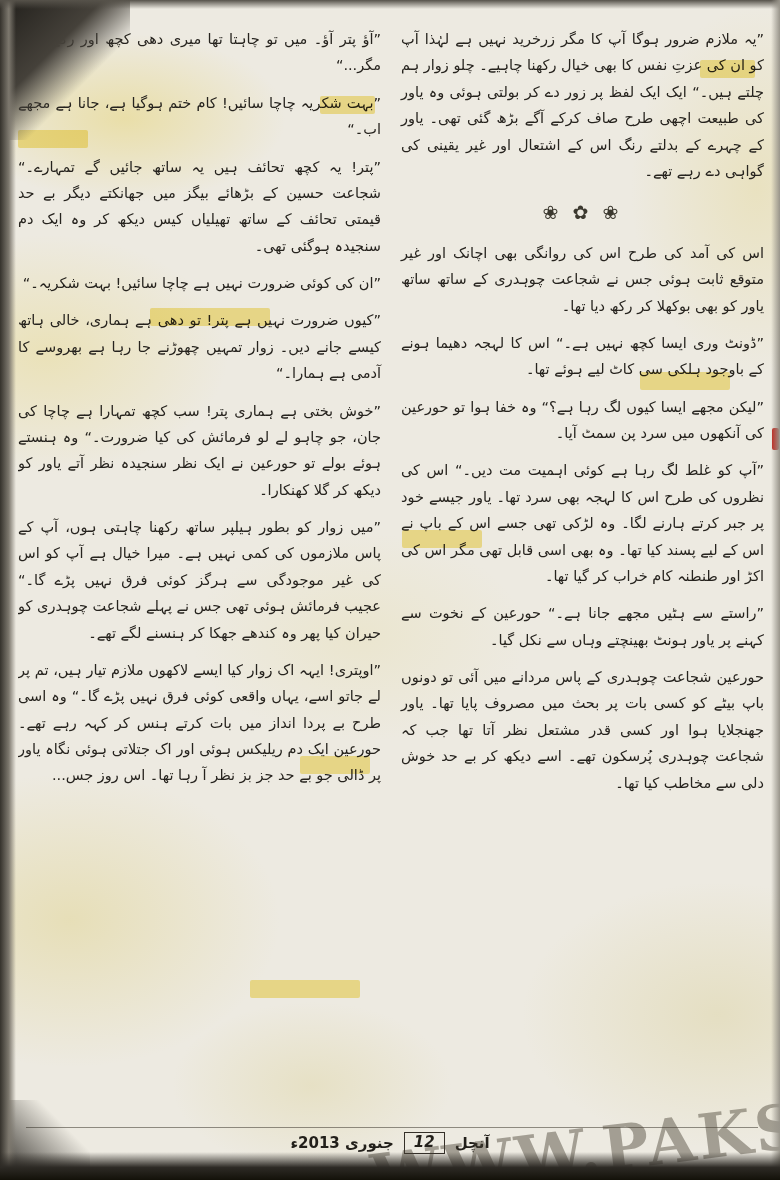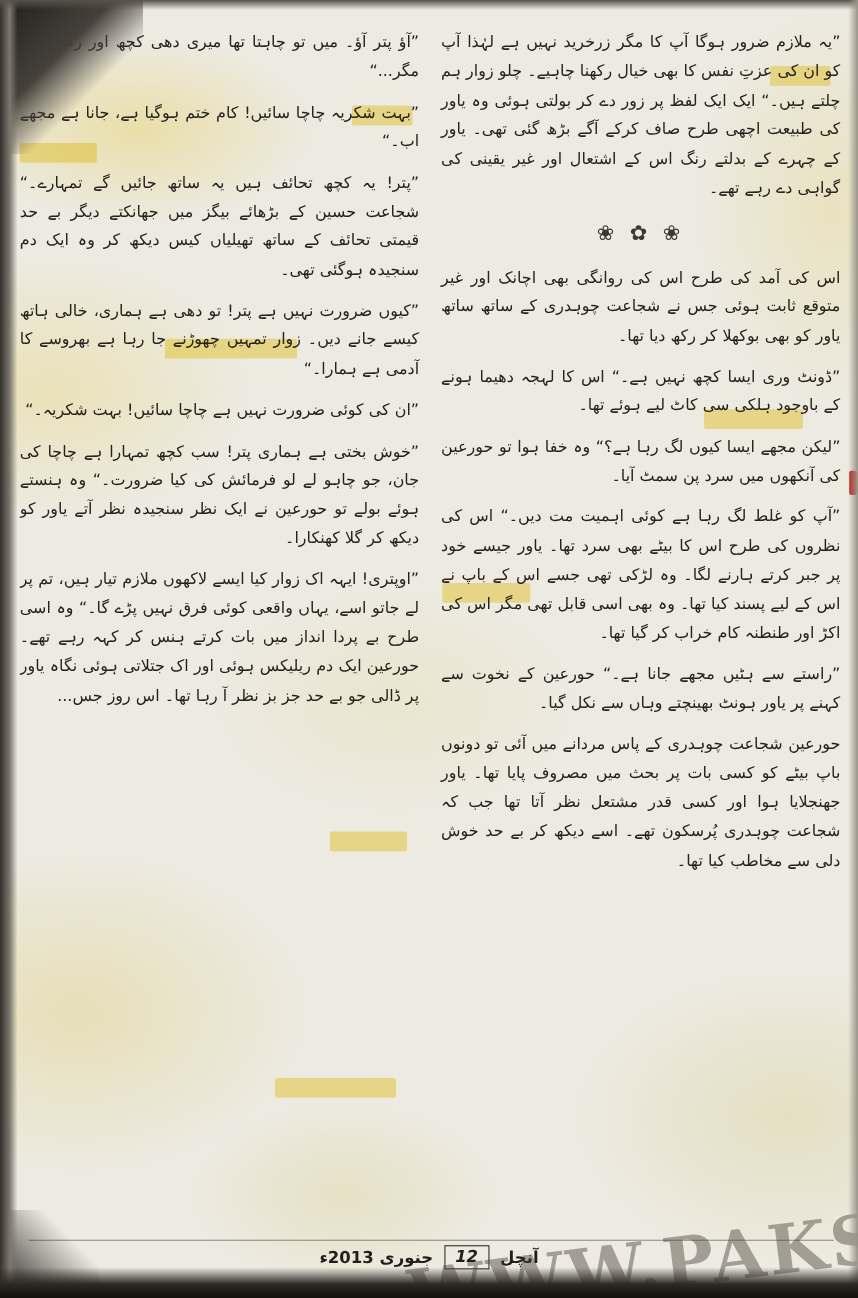--- a/index.html
+++ b/index.html
@@ -78,31 +78,32 @@
 
   <div class="paper-tint"></div>
 
   <div class="content">
     <div class="col">
         <p class="para">”یہ ملازم ضرور ہوگا آپ کا مگر زرخرید نہیں ہے لہٰذا آپ کو ان کی عزتِ نفس کا بھی خیال رکھنا چاہیے۔ چلو زوار ہم چلتے ہیں۔“ ایک ایک لفظ پر زور دے کر بولتی ہوئی وہ یاور کی طبیعت اچھی طرح صاف کرکے آگے بڑھ گئی تھی۔ یاور کے چہرے کے بدلتے رنگ اس کے اشتعال اور غیر یقینی کی گواہی دے رہے تھے۔</p>
         <div class="ornament">❀ ✿ ❀</div>
         <p class="para">اس کی آمد کی طرح اس کی روانگی بھی اچانک اور غیر متوقع ثابت ہوئی جس نے شجاعت چوہدری کے ساتھ ساتھ یاور کو بھی بوکھلا کر رکھ دیا تھا۔</p>
         <p class="para">”ڈونٹ وری ایسا کچھ نہیں ہے۔“ اس کا لہجہ دھیما ہونے کے باوجود ہلکی سی کاٹ لیے ہوئے تھا۔</p>
         <p class="para">”لیکن مجھے ایسا کیوں لگ رہا ہے؟“ وہ خفا ہوا تو حورعین کی آنکھوں میں سرد پن سمٹ آیا۔</p>
-        <p class="para">”آپ کو غلط لگ رہا ہے کوئی اہمیت مت دیں۔“ اس کی نظروں کی طرح اس کا بیٹے بھی سرد تھا۔ یاور جیسے خود پر جبر کرتے ہارنے لگا۔ وہ لڑکی تھی جسے اس کے باپ نے اس کے لیے پسند کیا تھا۔ وہ بھی اسی قابل تھی مگر اس کی اکڑ اور طنطنہ کام خراب کر گیا تھا۔</p>
+        <p class="para">”آپ کو غلط لگ رہا ہے کوئی اہمیت مت دیں۔“ اس کی نظروں کی طرح اس کا لہجہ بھی سرد تھا۔ یاور جیسے خود پر جبر کرتے ہارنے لگا۔ وہ لڑکی تھی جسے اس کے باپ نے اس کے لیے پسند کیا تھا۔ وہ بھی اسی قابل تھی مگر اس کی اکڑ اور طنطنہ کام خراب کر گیا تھا۔</p>
         <p class="para">”راستے سے ہٹیں مجھے جانا ہے۔“ حورعین کے نخوت سے کہنے پر یاور ہونٹ بھینچتے وہاں سے نکل گیا۔</p>
         <p class="para">حورعین شجاعت چوہدری کے پاس مردانے میں آئی تو دونوں باپ بیٹے کو کسی بات پر بحث میں مصروف پایا تھا۔ یاور جھنجلایا ہوا اور کسی قدر مشتعل نظر آتا تھا جب کہ شجاعت چوہدری پُرسکون تھے۔ اسے دیکھ کر بے حد خوش دلی سے مخاطب کیا تھا۔</p>
       </div>
     <div class="col">
         <p class="para">”آؤ پتر آؤ۔ میں تو چاہتا تھا میری دھی کچھ اور رکے یہاں مگر...“</p>
         <p class="para">”بہت شکریہ چاچا سائیں! کام ختم ہوگیا ہے، جانا ہے مجھے اب۔“</p>
         <p class="para">”پتر! یہ کچھ تحائف ہیں یہ ساتھ جائیں گے تمہارے۔“ شجاعت حسین کے بڑھائے بیگز میں جھانکتے دیگر بے حد قیمتی تحائف کے ساتھ تھیلیاں کیس دیکھ کر وہ ایک دم سنجیدہ ہوگئی تھی۔</p>
+        <p class="para">”ان کی کوئی ضرورت نہیں ہے چاچا سائیں! بہت شکریہ۔“</p>
         <p class="para">”کیوں ضرورت نہیں ہے پتر! تو دھی ہے ہماری، خالی ہاتھ کیسے جانے دیں۔ زوار تمہیں چھوڑنے جا رہا ہے بھروسے کا آدمی ہے ہمارا۔“</p>
-        <p class="para">”ان کی کوئی ضرورت نہیں ہے چاچا سائیں! بہت شکریہ۔“</p>
         <p class="para">”خوش بختی ہے ہماری پتر! سب کچھ تمہارا ہے چاچا کی جان، جو چاہو لے لو فرمائش کی کیا ضرورت۔“ وہ ہنستے ہوئے بولے تو حورعین نے ایک نظر سنجیدہ نظر آتے یاور کو دیکھ کر گلا کھنکارا۔</p>
+        <p class="para">”میں زوار کو بطور ہیلپر ساتھ رکھنا چاہتی ہوں، آپ کے پاس ملازموں کی کمی نہیں ہے۔ میرا خیال ہے آپ کو اس کی غیر موجودگی سے ہرگز کوئی فرق نہیں پڑے گا۔“ عجیب فرمائش ہوئی تھی جس نے پہلے شجاعت چوہدری کو حیران کیا پھر وہ کندھے جھکا کر ہنسنے لگے تھے۔</p>
         <p class="para">”اوپتری! ایہہ اک زوار کیا ایسے لاکھوں ملازم تیار ہیں، تم پر لے جاتو اسے، یہاں واقعی کوئی فرق نہیں پڑے گا۔“ وہ اسی طرح بے پردا انداز میں بات کرتے ہنس کر کہہ رہے تھے۔ حورعین ایک دم ریلیکس ہوئی اور اک جتلاتی ہوئی نگاہ یاور پر ڈالی جو بے حد جز بز نظر آ رہا تھا۔ اس روز جس...</p>
       </div>
   </div>
 
   <div class="hl" style="left:700px;top:60px;width:55px;height:18px;"></div>
   <div class="hl" style="left:320px;top:96px;width:55px;height:18px;"></div>
   <div class="hl" style="left:18px;top:130px;width:70px;height:18px;"></div>
   <div class="hl" style="left:150px;top:308px;width:120px;height:18px;"></div>
   <div class="hl" style="left:640px;top:372px;width:90px;height:18px;"></div>
   <div class="hl" style="left:402px;top:530px;width:80px;height:18px;"></div>

